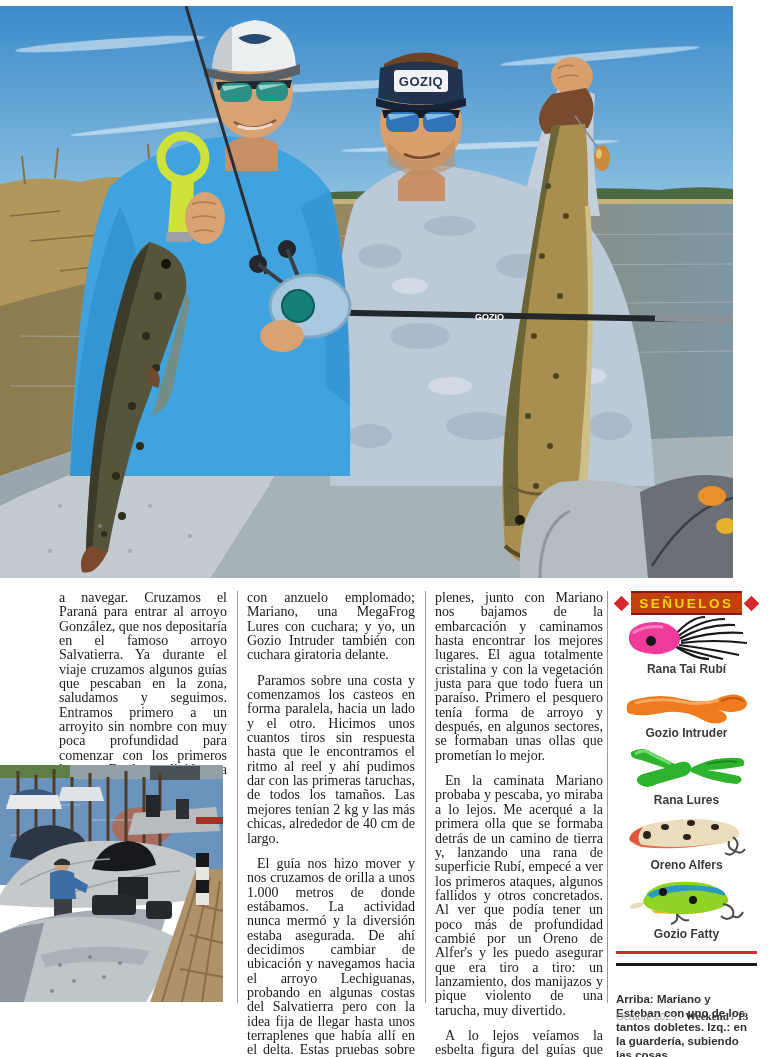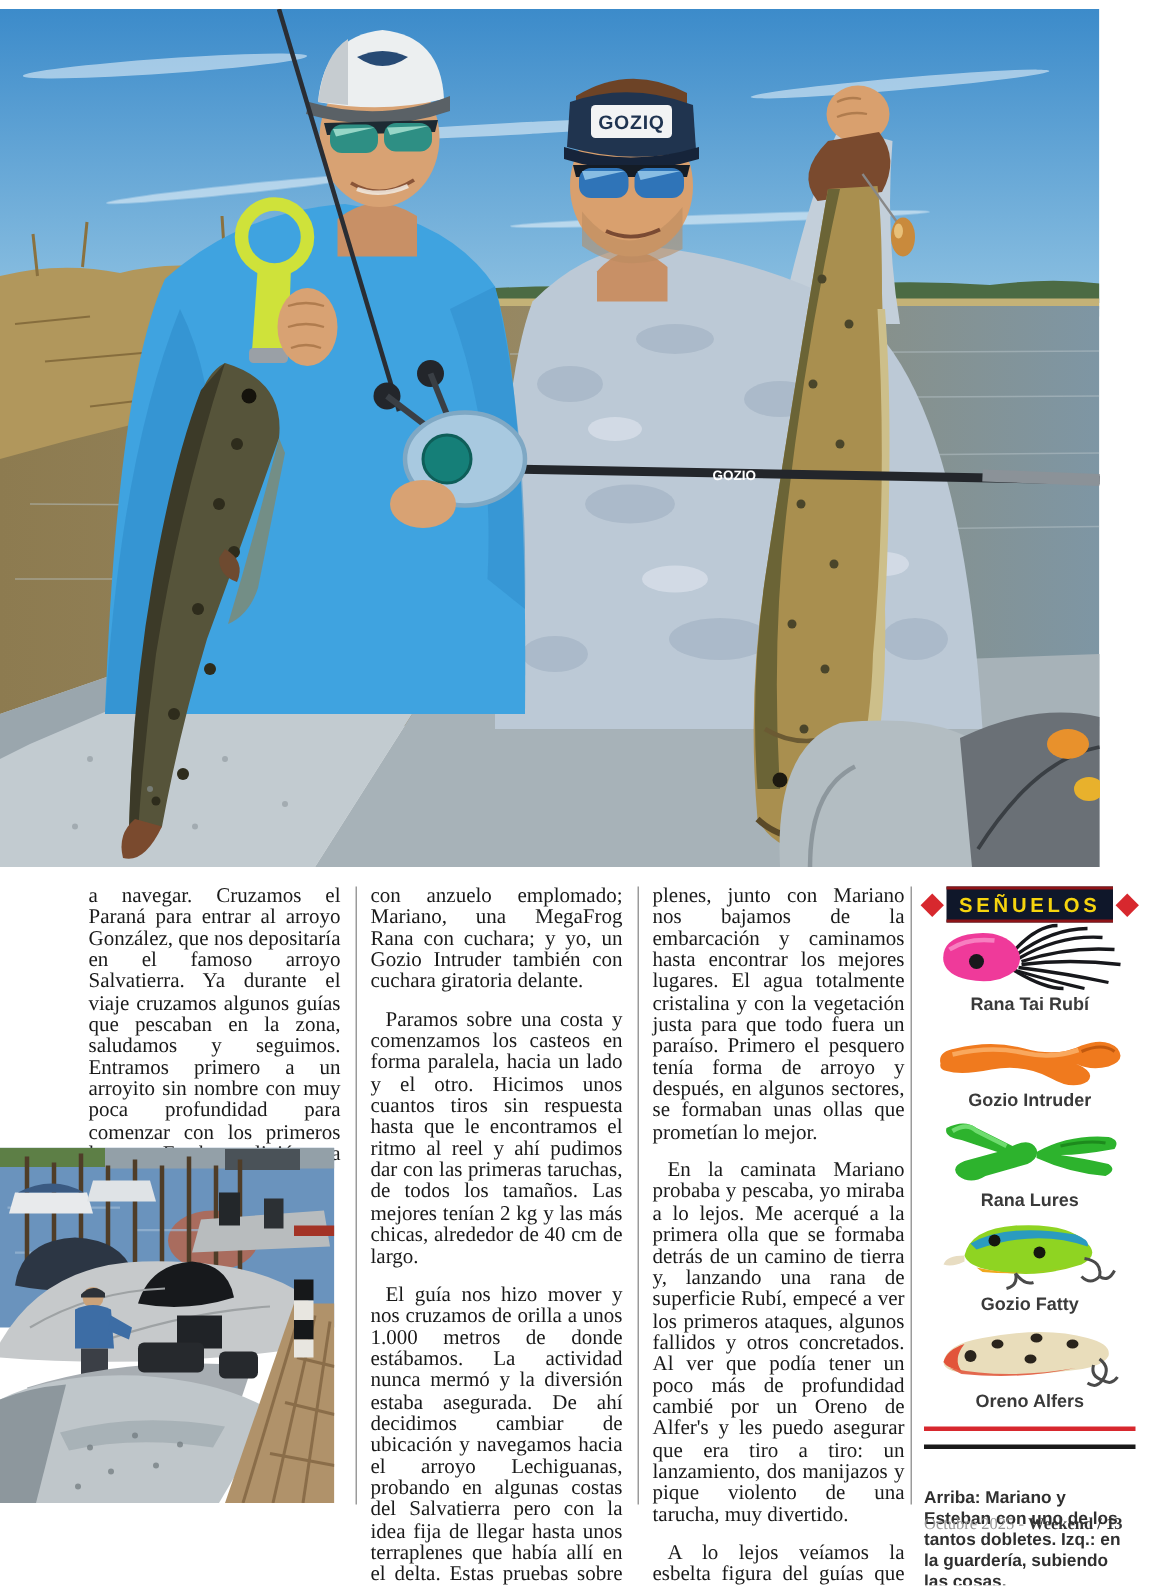--- a/index.html
+++ b/index.html
@@ -18,21 +18,21 @@
   #col3{left:435px;}
   .vrule{position:absolute;top:591px;height:412px;width:1px;background:#9b9b9b;}
   #vrule1{left:237px;}
   #vrule2{left:425px;}
   #vrule3{left:607px;}
   
   .sidebar{position:absolute;left:616px;top:591px;width:141px;
            font-family:"Liberation Sans", sans-serif;}
   .banner{display:flex;align-items:center;height:24px;}
   .banner .diamond{width:11px;height:11px;background:#d7282e;transform:rotate(45deg);flex:0 0 auto;}
-  .banner .box{flex:1;margin:0 4px;background:#0f172a;border-top:2px solid #8e1417;
+  .banner .box{flex:1;margin:0 4px;background:#c2410c;border-top:2px solid #8e1417;
                border-bottom:2px solid #8e1417;height:20px;display:flex;align-items:center;justify-content:center;}
   .banner .box span{color:#f6d40e;font-weight:bold;font-size:13.5px;letter-spacing:2.5px;}
   .lure{display:flex;flex-direction:column;align-items:center;}
   .lure svg{display:block;}
   .lure .lbl{font-size:12px;font-weight:bold;color:#3a3a3a;margin:1px 0 4px 0;text-align:center;}
   .dblrule{margin-top:6px;height:9px;border-top:3px solid #d7282e;border-bottom:3px solid #1a1a1a;}
   .caption{margin-top:26px;font-size:11.5px;line-height:14px;font-weight:bold;color:#2f2f2f;}
   .footer{position:absolute;left:616px;top:1010px;font-family:Liberation Serif, serif;
           font-size:11px;color:#9a9a9a;}
   .footer b{color:#333333;}
@@ -260,21 +260,21 @@
           <circle cx="190" cy="530" r="2"></circle>
       </g>
     </svg>
   </div>
 
   <div class="col" id="col1">
     <p>a navegar. Cruzamos el Paraná para entrar al arroyo González, que nos depositaría en el famoso arroyo Salvatierra. Ya durante el viaje cruzamos algunos guías que pescaban en la zona, saludamos y seguimos. Entramos primero a un arroyito sin nombre con muy poca profundidad para comenzar con los primeros lances. Esteban eligió una rana de goma color rosa</p>
   </div>
   <div class="vrule" id="vrule1"></div>
   <div class="col" id="col2">
-    <p>con anzuelo emplomado; Mariano, una MegaFrog Rana con cuchara; y yo, un Gozio Intruder también con cuchara giratoria delante.</p>
+    <p>con anzuelo emplomado; Mariano, una MegaFrog Lures con cuchara; y yo, un Gozio Intruder también con cuchara giratoria delante.</p>
     <p class="ind">Paramos sobre una costa y comenzamos los casteos en forma paralela, hacia un lado y el otro. Hicimos unos cuantos tiros sin respuesta hasta que le encontramos el ritmo al reel y ahí pudimos dar con las primeras taruchas, de todos los tamaños. Las mejores tenían 2 kg y las más chicas, alrededor de 40 cm de largo.</p>
     <p class="ind">El guía nos hizo mover y nos cruzamos de orilla a unos 1.000 metros de donde estábamos. La actividad nunca mermó y la diversión estaba asegurada. De ahí decidimos cambiar de ubicación y navegamos hacia el arroyo Lechiguanas, probando en algunas costas del Salvatierra pero con la idea fija de llegar hasta unos terraplenes que había allí en el delta. Estas pruebas sobre el arroyo que navegamos fueron más que satisfactorias, a tenerlas en cuenta.</p>
     <p class="ind">Una vez llegados a los terra-</p>
   </div>
   <div class="vrule" id="vrule2"></div>
   <div class="col" id="col3">
     <p>plenes, junto con Mariano nos bajamos de la embarcación y caminamos hasta encontrar los mejores lugares. El agua totalmente cristalina y con la vegetación justa para que todo fuera un paraíso. Primero el pesquero tenía forma de arroyo y después, en algunos sectores, se formaban unas ollas que prometían lo mejor.</p>
     <p class="ind">En la caminata Mariano probaba y pescaba, yo miraba a lo lejos. Me acerqué a la primera olla que se formaba detrás de un camino de tierra y, lanzando una rana de superficie Rubí, empecé a ver los primeros ataques, algunos fallidos y otros concretados. Al ver que podía tener un poco más de profundidad cambié por un Oreno de Alfer's y les puedo asegurar que era tiro a tiro: un lanzamiento, dos manijazos y pique violento de una tarucha, muy divertido.</p>
     <p class="ind">A lo lejos veíamos la esbelta figura del guías que venía a buscarnos para cambiar y probar otros pesqueros. Volvimos al trucker y, navegando de regreso, entramos</p>
   </div>
@@ -405,20 +405,41 @@
     </div>
 
     <div class="lure">
       <svg width="132" height="48" viewBox="0 0 132 48">
         <path d="M70 24 Q92 12 118 14 Q126 16 122 22 Q100 26 86 26 Q100 28 118 32 Q124 36 116 40 Q92 38 70 28 Z" fill="#2db32d"></path>
         <path d="M10 8 Q22 2 30 8 L54 20 Q66 14 70 22 Q72 28 64 32 L36 40 Q26 46 18 40 Q12 34 22 30 L44 24 L20 16 Q8 14 10 8 Z" fill="#2db32d"></path>
         <path d="M14 10 Q24 4 30 10 L50 20" stroke="#6fdc6f" stroke-width="3" fill="none"></path>
         <path d="M86 20 Q104 16 116 18" stroke="#1d8a1d" stroke-width="2" fill="none"></path>
       </svg>
       <div class="lbl">Rana Lures</div>
+    </div>
+
+    <div class="lure">
+      <svg width="132" height="46" viewBox="0 0 132 46">
+        <path d="M8 28 Q10 16 34 12 Q76 4 104 12 Q120 16 118 24 Q114 32 90 34 Q40 40 14 34 Q8 32 8 28 Z" fill="#e9ddbb"></path>
+        <path d="M8 28 Q10 20 22 16 Q14 26 20 34 Q10 32 8 28 Z" fill="#e2543a"></path>
+        <path d="M12 32 Q50 40 96 32 Q60 40 20 36 Z" fill="#e2543a" opacity="0.85"></path>
+        <g fill="#2a241c">
+          <ellipse cx="44" cy="16" rx="4" ry="3"></ellipse>
+            <ellipse cx="70" cy="12" rx="4" ry="3"></ellipse>
+          <ellipse cx="94" cy="16" rx="4" ry="3"></ellipse>
+            <ellipse cx="66" cy="26" rx="4" ry="3"></ellipse>
+          <circle cx="26" cy="24" r="4"></circle>
+        </g>
+        <g stroke="#4a4a4a" stroke-width="2" fill="none">
+          <path d="M112 26 Q120 32 114 40 Q106 38 108 30"></path>
+          <path d="M114 40 Q120 44 124 38"></path>
+            <path d="M114 40 Q110 46 104 42"></path>
+        </g>
+      </svg>
+      <div class="lbl">Oreno Alfers</div>
     </div>
 
     <div class="lure">
       <svg width="132" height="50" viewBox="0 0 132 50">
         <path d="M22 26 Q26 8 56 6 Q92 4 104 18 Q112 26 100 32 Q70 42 40 36 Q24 33 22 26 Z" fill="#8fd422"></path>
         <path d="M26 18 Q50 4 96 12 Q106 16 104 20 Q70 8 30 22 Z" fill="#2a9bbf"></path>
         <path d="M30 34 Q64 42 98 32 Q70 40 34 37 Z" fill="#f0a81e"></path>
         <circle cx="42" cy="16" r="4" fill="#15160f"></circle>
           <circle cx="72" cy="24" r="4" fill="#15160f"></circle>
         <path d="M22 26 Q10 26 8 32 Q14 34 22 30 Z" fill="#e8ddc2"></path>
@@ -426,41 +447,20 @@
           <path d="M56 38 Q58 46 50 48"></path>
             <path d="M56 38 Q62 46 68 44"></path>
           <path d="M102 28 Q114 30 112 40"></path>
             <path d="M112 40 Q118 44 122 36"></path>
             <path d="M112 40 Q106 46 100 40"></path>
         </g>
       </svg>
       <div class="lbl">Gozio Fatty</div>
     </div>
 
-    <div class="lure">
-      <svg width="132" height="46" viewBox="0 0 132 46">
-        <path d="M8 28 Q10 16 34 12 Q76 4 104 12 Q120 16 118 24 Q114 32 90 34 Q40 40 14 34 Q8 32 8 28 Z" fill="#e9ddbb"></path>
-        <path d="M8 28 Q10 20 22 16 Q14 26 20 34 Q10 32 8 28 Z" fill="#e2543a"></path>
-        <path d="M12 32 Q50 40 96 32 Q60 40 20 36 Z" fill="#e2543a" opacity="0.85"></path>
-        <g fill="#2a241c">
-          <ellipse cx="44" cy="16" rx="4" ry="3"></ellipse>
-            <ellipse cx="70" cy="12" rx="4" ry="3"></ellipse>
-          <ellipse cx="94" cy="16" rx="4" ry="3"></ellipse>
-            <ellipse cx="66" cy="26" rx="4" ry="3"></ellipse>
-          <circle cx="26" cy="24" r="4"></circle>
-        </g>
-        <g stroke="#4a4a4a" stroke-width="2" fill="none">
-          <path d="M112 26 Q120 32 114 40 Q106 38 108 30"></path>
-          <path d="M114 40 Q120 44 124 38"></path>
-            <path d="M114 40 Q110 46 104 42"></path>
-        </g>
-      </svg>
-      <div class="lbl">Oreno Alfers</div>
-    </div>
-
     <div class="dblrule"></div>
     <div class="caption">Arriba: Mariano y Esteban con uno de los tantos dobletes. Izq.: en la guardería, subiendo las cosas.</div>
   </div>
 
   <div class="footer">
     <span>Octubre 2025</span>
     <span>-</span>
     <b>Weekend</b>
     <b>/ 13</b>
   </div>

